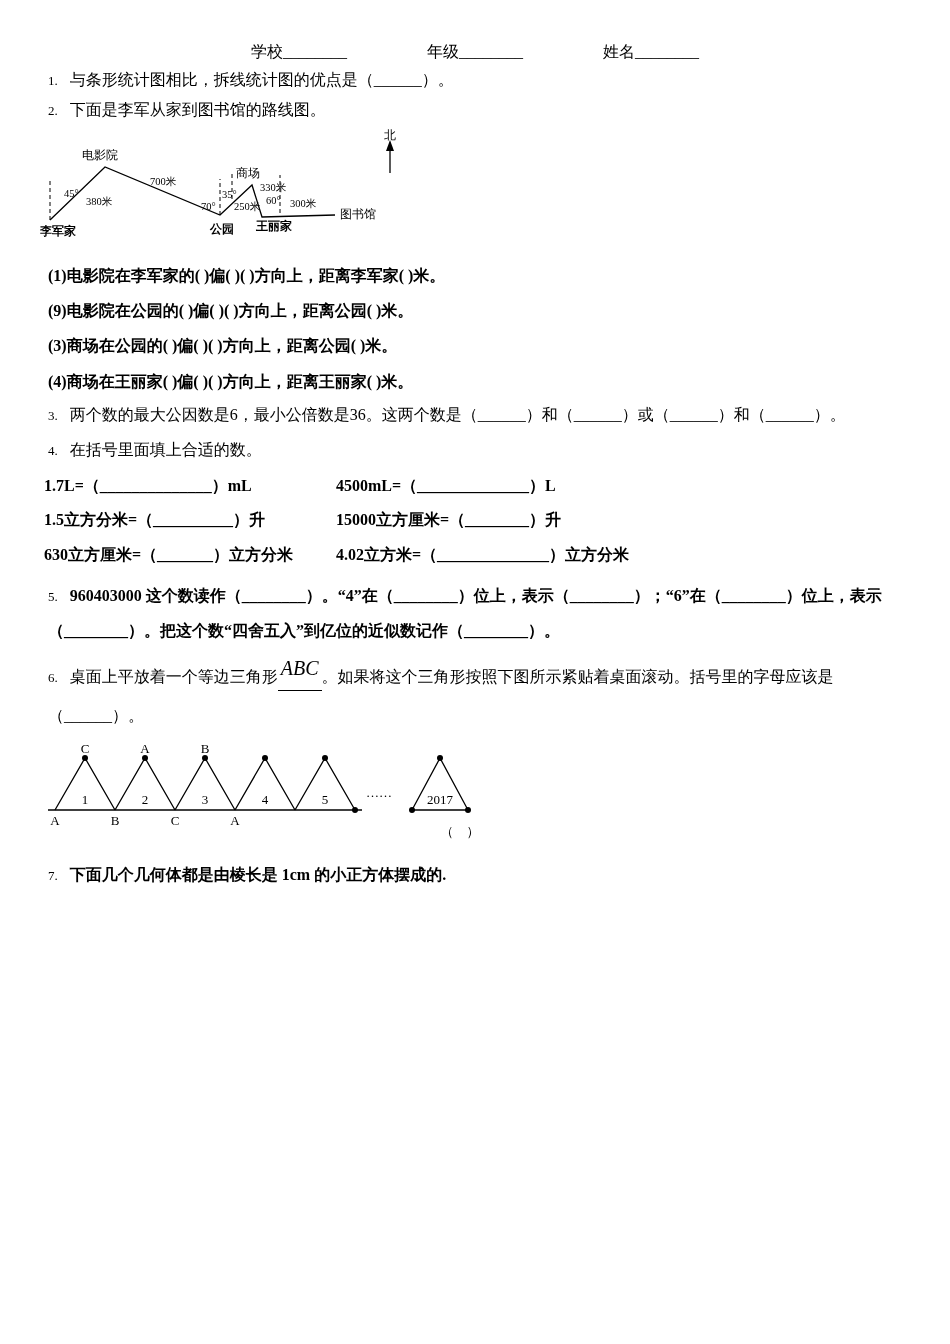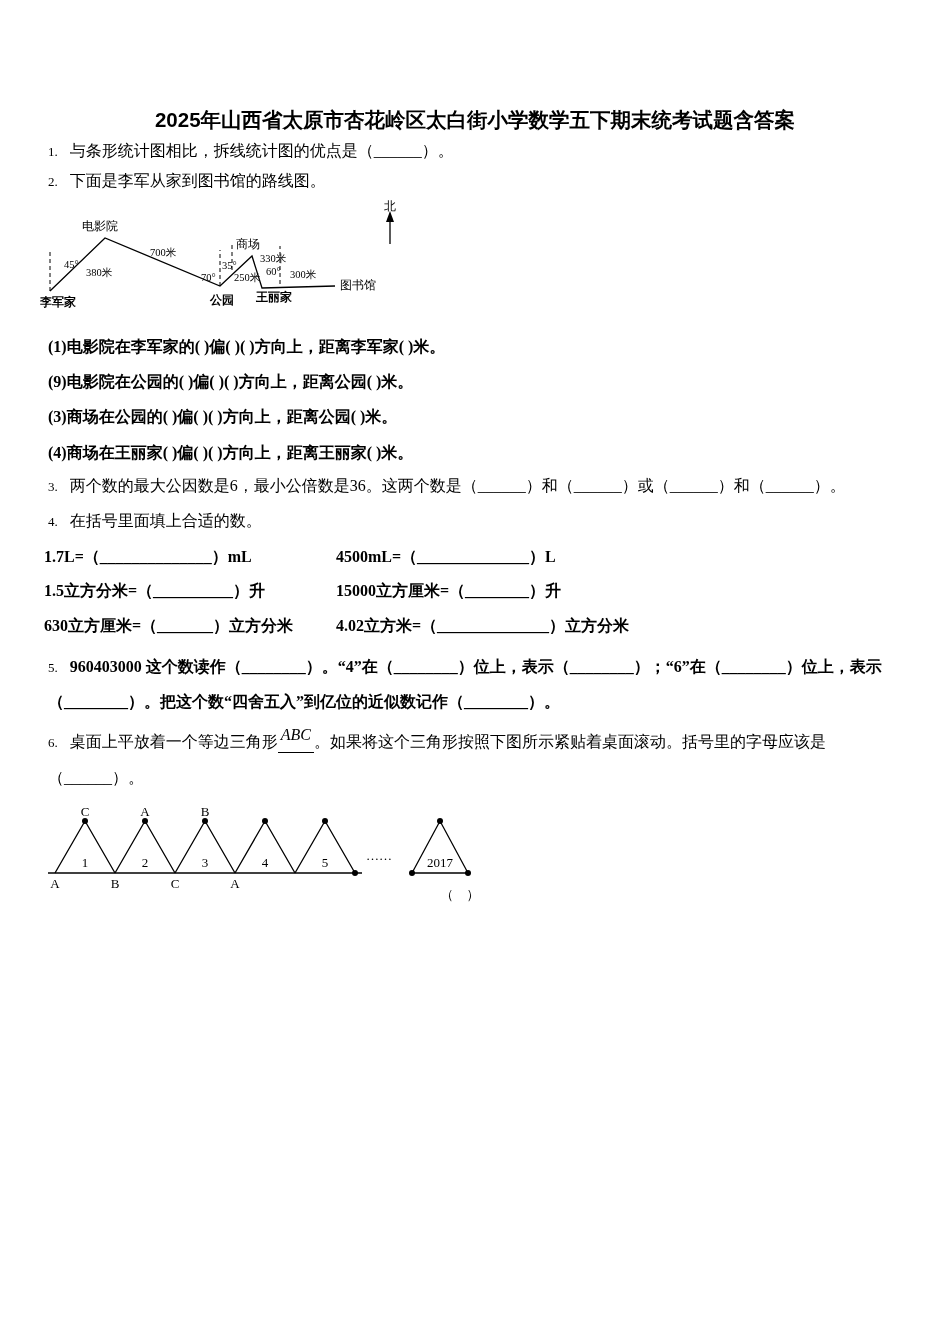--- a/index.html
+++ b/index.html
@@ -36,31 +36,33 @@
   .dash { stroke: #000; stroke-width: 1; stroke-dasharray: 4 3; fill: none; }
   .dot { fill: #000; stroke: none; }
   .mt  { font-size: 12px; fill: #000; }
   .mts { font-size: 10.5px; fill: #000; }
   .mtb { font-size: 12px; font-weight: bold; fill: #000; }
   .tnum { font-size: 13px; fill: #000; }
   .tlab { font-size: 13px; fill: #000; }
   .abc {
     display: inline-block; font-style: italic;
     position: relative; top: -7px;
-    border-bottom: 1px solid #000; padding: 0 3px; font-size: 16px;
+    border-bottom: 1px solid #000; padding: 0 3px; font-size: 20px;
   }
 </style>
 </head>
 <body>
 
 <div class="page">
 
-  <div class="title">2025年山西省太原市杏花岭区太白街小学数学五下期末统考试题含答案</div>
 
 
+  <div class="idline">
+    <span>学校________</span><span>年级________</span><span>姓名________</span>
+  </div>
 
 
   <div class="q">
     <span class="qno">1.</span><span>与条形统计图相比，拆线统计图的优点是（______）。</span>
   </div>
 
   <div class="q">
     <span class="qno">2.</span><span>下面是李军从家到图书馆的路线图。</span>
   </div>
 
@@ -161,14 +163,17 @@
 
       <polygon points="372,65 428,65 400,13" class="ln"></polygon>
       <circle cx="372" cy="65" r="3" class="dot"></circle>
       <circle cx="428" cy="65" r="3" class="dot"></circle>
       <circle cx="400" cy="13" r="3" class="dot"></circle>
       <text x="400" y="59" class="tnum" text-anchor="middle">2017</text>
       <text x="420" y="91" class="tlab" text-anchor="middle">（　）</text>
     </svg>
   </div>
 
+  <div class="q" style="margin-top:18px;">
+    <span class="qno">7.</span><span class="bold">下面几个几何体都是由棱长是 1cm 的小正方体摆成的.</span>
+  </div>
 
 </div>
 
 </body></html>

